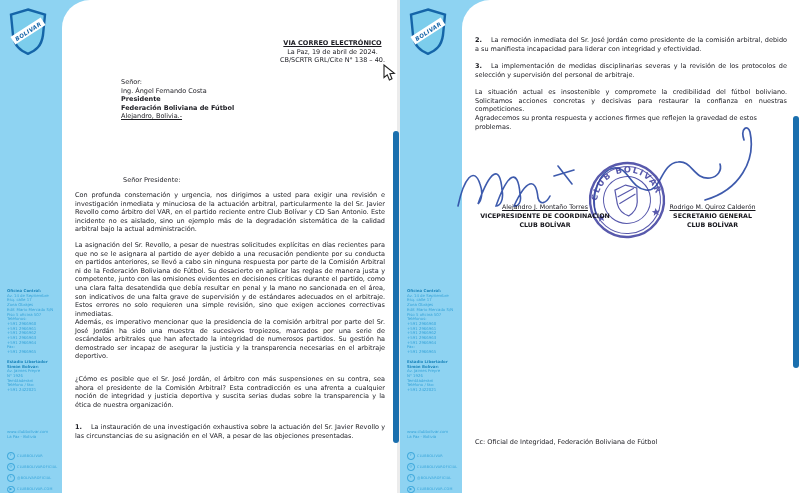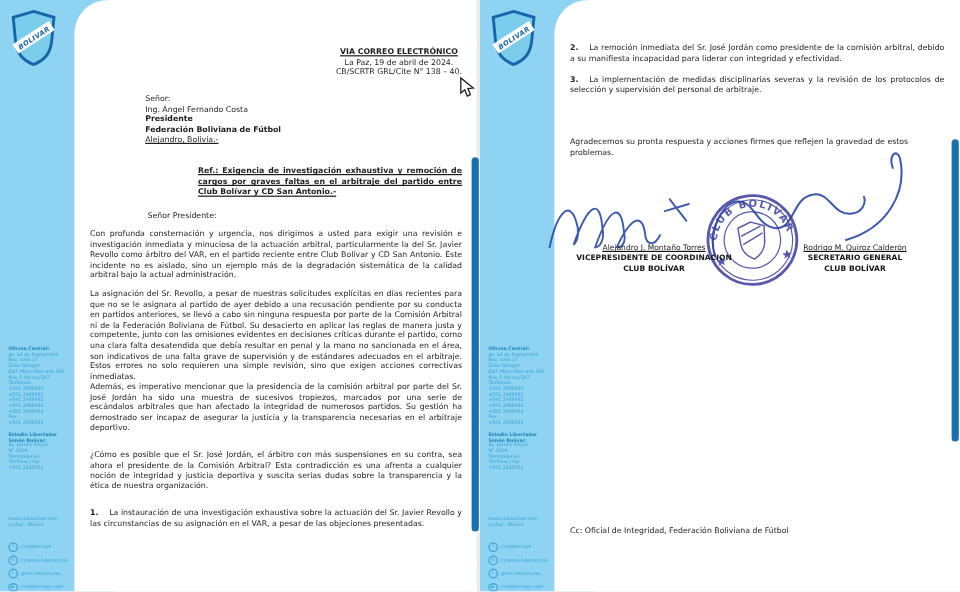--- a/index.html
+++ b/index.html
@@ -128,21 +128,20 @@
   </div>
 
   <div class="blk addr">
     <div>Señor:</div>
     <div>Ing. Ángel Fernando Costa</div>
     <div class="bold">Presidente</div>
     <div class="bold">Federación Boliviana de Fútbol</div>
     <div class="und">Alejandro, Bolivia.-</div>
   </div>
 
-  <div class="blk refblk">Ref.: Exigencia de investigación exhaustiva y remoción de cargos por graves faltas en el arbitraje del partido entre Club Bolívar y CD San Antonio.-</div>
 
   <div class="blk salut">Señor Presidente:</div>
 
   <div class="blk para justify" style="top:191px">Con profunda consternación y urgencia, nos dirigimos a usted para exigir una revisión e investigación inmediata y minuciosa de la actuación arbitral, particularmente la del Sr. Javier Revollo como árbitro del VAR, en el partido reciente entre Club Bolívar y CD San Antonio. Este incidente no es aislado, sino un ejemplo más de la degradación sistemática de la calidad arbitral bajo la actual administración.</div>
   <div class="blk para justify" style="top:241px">La asignación del Sr. Revollo, a pesar de nuestras solicitudes explícitas en días recientes para que no se le asignara al partido de ayer debido a una recusación pendiente por su conducta en partidos anteriores, se llevó a cabo sin ninguna respuesta por parte de la Comisión Arbitral ni de la Federación Boliviana de Fútbol. Su desacierto en aplicar las reglas de manera justa y competente, junto con las omisiones evidentes en decisiones críticas durante el partido, como una clara falta desatendida que debía resultar en penal y la mano no sancionada en el área, son indicativos de una falta grave de supervisión y de estándares adecuados en el arbitraje. Estos errores no solo requieren una simple revisión, sino que exigen acciones correctivas inmediatas.</div>
   <div class="blk para justify" style="top:318px">Además, es imperativo mencionar que la presidencia de la comisión arbitral por parte del Sr. José Jordán ha sido una muestra de sucesivos tropiezos, marcados por una serie de escándalos arbitrales que han afectado la integridad de numerosos partidos. Su gestión ha demostrado ser incapaz de asegurar la justicia y la transparencia necesarias en el arbitraje deportivo.</div>
   <div class="blk para justify" style="top:375px">¿Cómo es posible que el Sr. José Jordán, el árbitro con más suspensiones en su contra, sea ahora el presidente de la Comisión Arbitral? Esta contradicción es una afrenta a cualquier noción de integridad y justicia deportiva y suscita serias dudas sobre la transparencia y la ética de nuestra organización.</div>
 
 
   <div class="blk para justify" style="top:423px">
@@ -153,20 +152,21 @@
 <div class="page" id="page2">
   <div class="content"></div>
 
   <div class="blk p2para justify" style="top:36px">
     <span class="num">2.</span><span>La remoción inmediata del Sr. José Jordán como presidente de la comisión arbitral, debido a su manifiesta incapacidad para liderar con integridad y efectividad.</span>
   </div>
   <div class="blk p2para justify" style="top:62px">
     <span class="num">3.</span><span>La implementación de medidas disciplinarias severas y la revisión de los protocolos de selección y supervisión del personal de arbitraje.</span>
   </div>
 
+  <div class="blk p2para justify" style="top:88px">La situación actual es insostenible y compromete la credibilidad del fútbol boliviano.  Solicitamos acciones concretas y decisivas para restaurar la confianza en nuestras competiciones.</div>
   <div class="blk p2para" style="top:114px">Agradecemos su pronta respuesta y acciones firmes que reflejen la gravedad de estos problemas.</div>
 
 
   <svg class="sig-svg" viewBox="0 0 400 493">
     <g stroke="#2e4da6" stroke-width="1.6" fill="none" stroke-linecap="round" opacity="0.92">
       <path d="M58,206 C64,178 74,166 80,184 C83,192 82,200 78,204 C90,170 100,164 102,190 C104,200 100,206 96,206 C108,172 118,168 120,194 C122,202 118,207 114,206 C126,180 136,176 138,198 C140,205 146,204 150,196"></path>
       <path d="M158,166 L172,184 M154,176 L174,170"></path>
     </g>
     <g stroke="#2e4da6" stroke-width="1.7" fill="none" stroke-linecap="round" opacity="0.92">
       <path d="M196,214 C190,196 200,170 214,168 C228,166 230,188 246,190 C262,192 260,164 278,162 C292,160 294,180 310,178 C318,177 322,170 320,164"></path>

